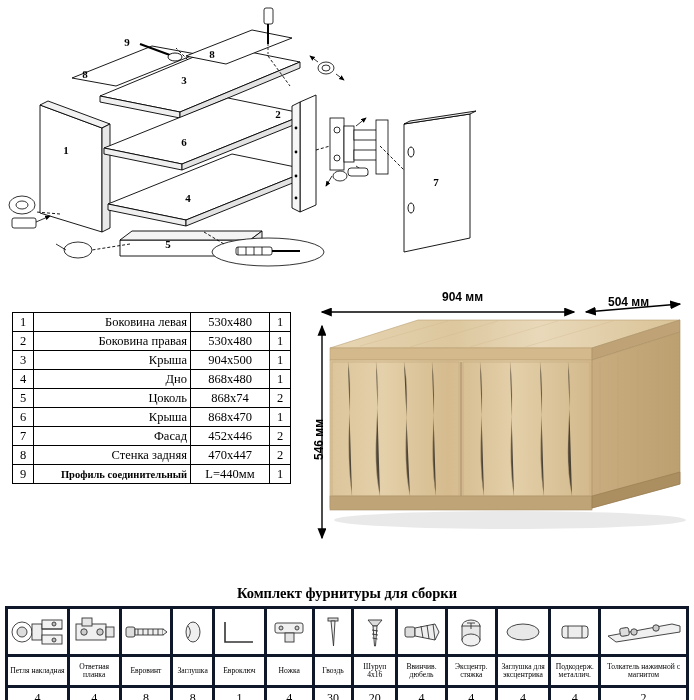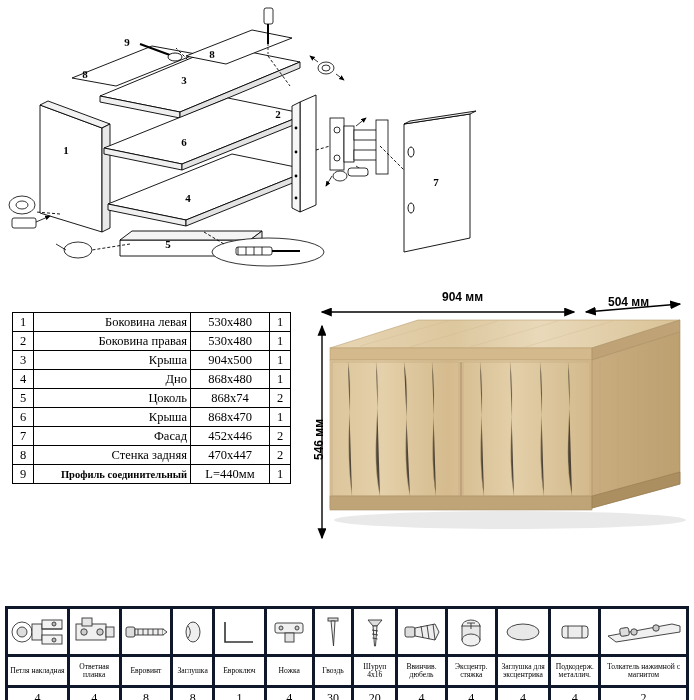--- a/index.html
+++ b/index.html
@@ -361,20 +361,21 @@
       <polygon points="292,208 380,184 380,196 292,220" fill="#ab8f60" stroke="#95794f" stroke-width="0.6"></polygon>
 
       <ellipse cx="210" cy="232" rx="176" ry="9" fill="#e9e9e9"></ellipse>
     </svg>
 
     <div class="dimtext" style="left:110px;top:2px;margin-left:32px;">904 мм</div>
     <div class="dimtext" style="left:308px;top:7px;">504 мм</div>
     <div class="dimtext vert" style="left:12px;top:172px;">546 мм</div>
   </div>
 
+  <div id="hw-title">Комплект фурнитуры для сборки</div>
 
   <table id="hw-table">
     <colgroup>
       <col style="width:62px">
         <col style="width:52px">
         <col style="width:52px">
         <col style="width:42px">
       <col style="width:52px">
         <col style="width:48px">
         <col style="width:40px">

